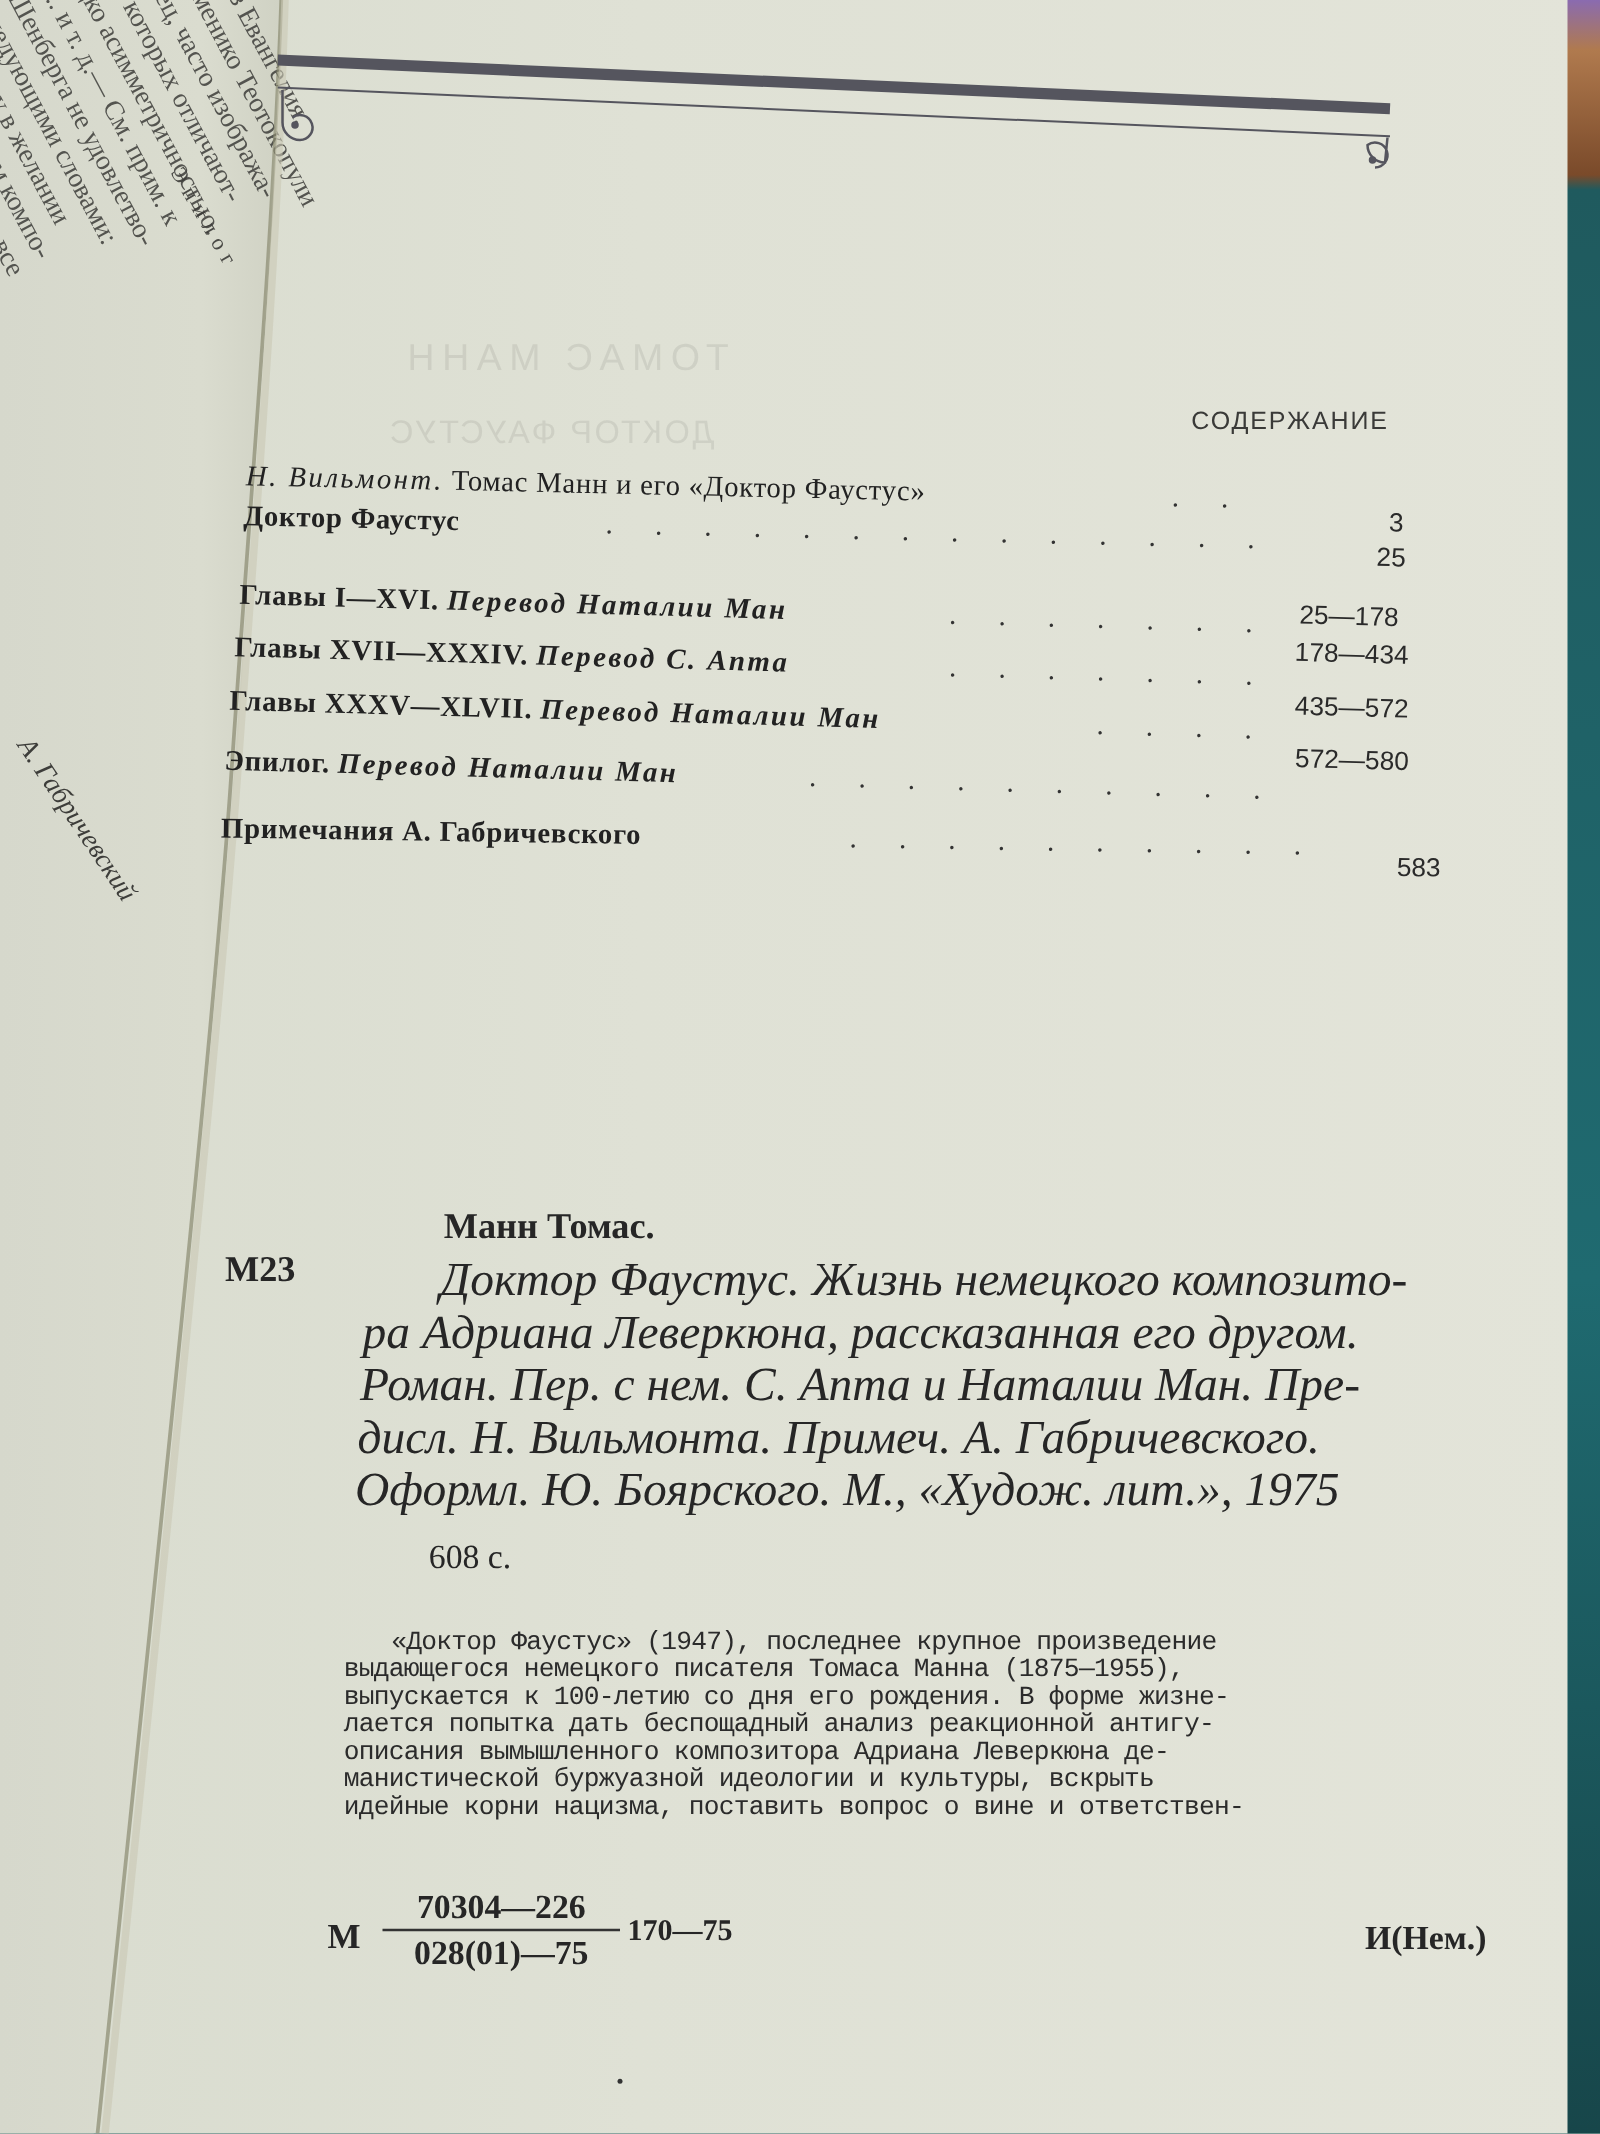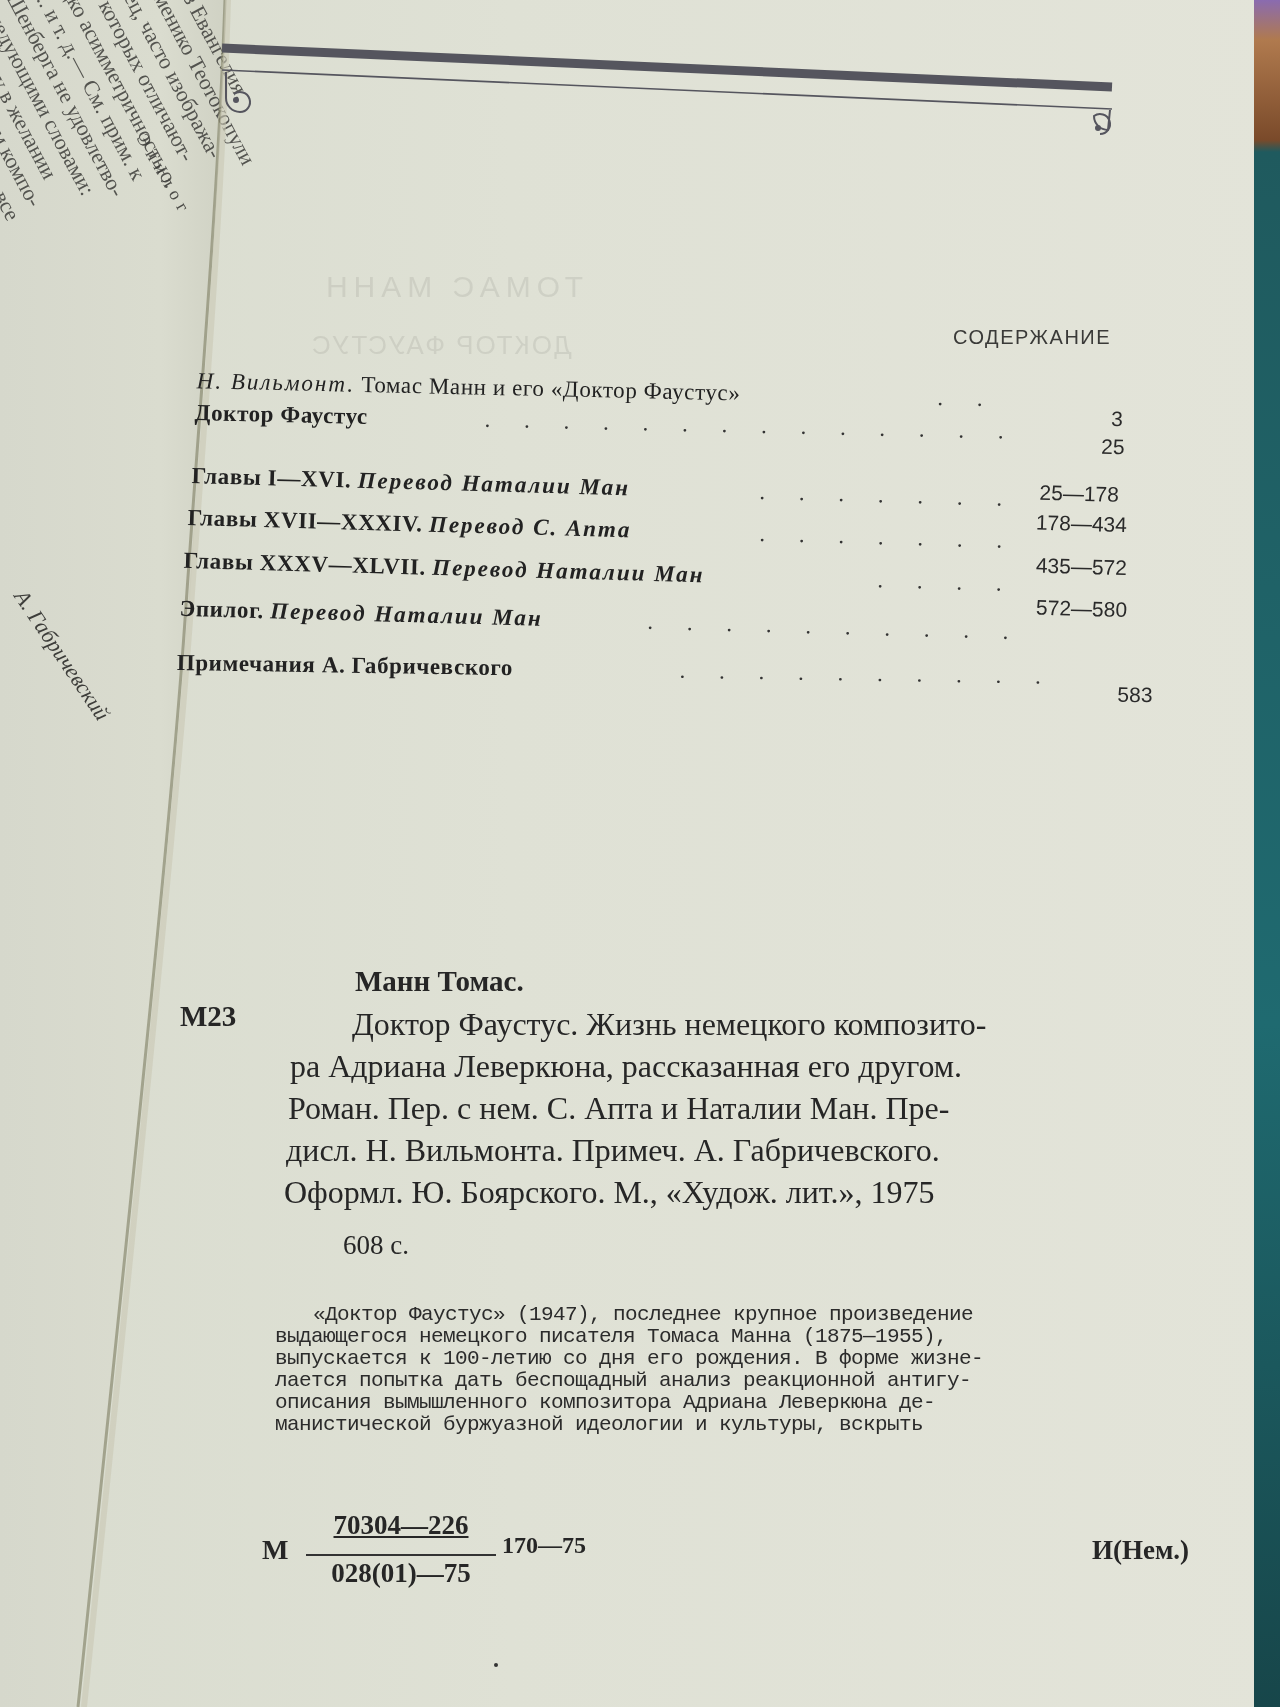--- a/index.html
+++ b/index.html
@@ -157,23 +157,24 @@
       top: 1000px;
       font-size: 29px;
       font-weight: bold;
       white-space: nowrap;
     }
     .card-desc {
       position: absolute;
       left: 290px;
       top: 1003px;
       width: 920px;
-      font-size: 32px;
+      font-size: 38px;
       line-height: 42px;
       white-space: nowrap;
+      font-style: italic;
     }
     .card-desc div { position: relative; }
     .card-pages {
       position: absolute;
       left: 343px;
       top: 1230px;
       font-size: 27px;
       white-space: nowrap;
     }
     .annotation {
@@ -205,21 +206,21 @@
     }
     .idx-frac {
       position: absolute;
       left: 44px;
       top: 0;
       width: 190px;
       font-size: 27px;
       text-align: center;
       font-weight: bold;
     }
-    .idx-frac .num { border-bottom: 2px solid #333; padding-bottom: 13px; text-decoration: underline; }
+    .idx-frac .num { border-bottom: 2px solid #333; padding-bottom: 2px; }
     .idx-frac .den { padding-top: 2px; }
     .idx-code {
       position: absolute;
       left: 240px;
       top: 22px;
       font-size: 24px;
       font-weight: bold;
       white-space: nowrap;
       text-align: right;
     }
@@ -364,20 +365,21 @@
     <div class="card-pages">608 с.</div>
   </div>
 
   <div class="annotation">
     <div style="padding-left:38px;">«Доктор Фаустус» (1947), последнее крупное произведение</div>
     <div>выдающегося немецкого писателя Томаса Манна (1875—1955),</div>
     <div>выпускается к 100-летию со дня его рождения. В форме жизне-</div>
     <div>лается попытка дать беспощадный анализ реакционной антигу-</div>
     <div>описания вымышленного композитора Адриана Леверкюна де-</div>
     <div>манистической буржуазной идеологии и культуры, вскрыть</div>
+    <div>идейные корни нацизма, поставить вопрос о вине и ответствен-</div>
   </div>
 
   <div class="index-block">
     <div class="idx-m">М</div>
     <div class="idx-frac">
       <div class="num">70304—226</div>
       <div class="den">028(01)—75</div>
     </div>
     <div class="idx-code">170—75</div>
   </div>

